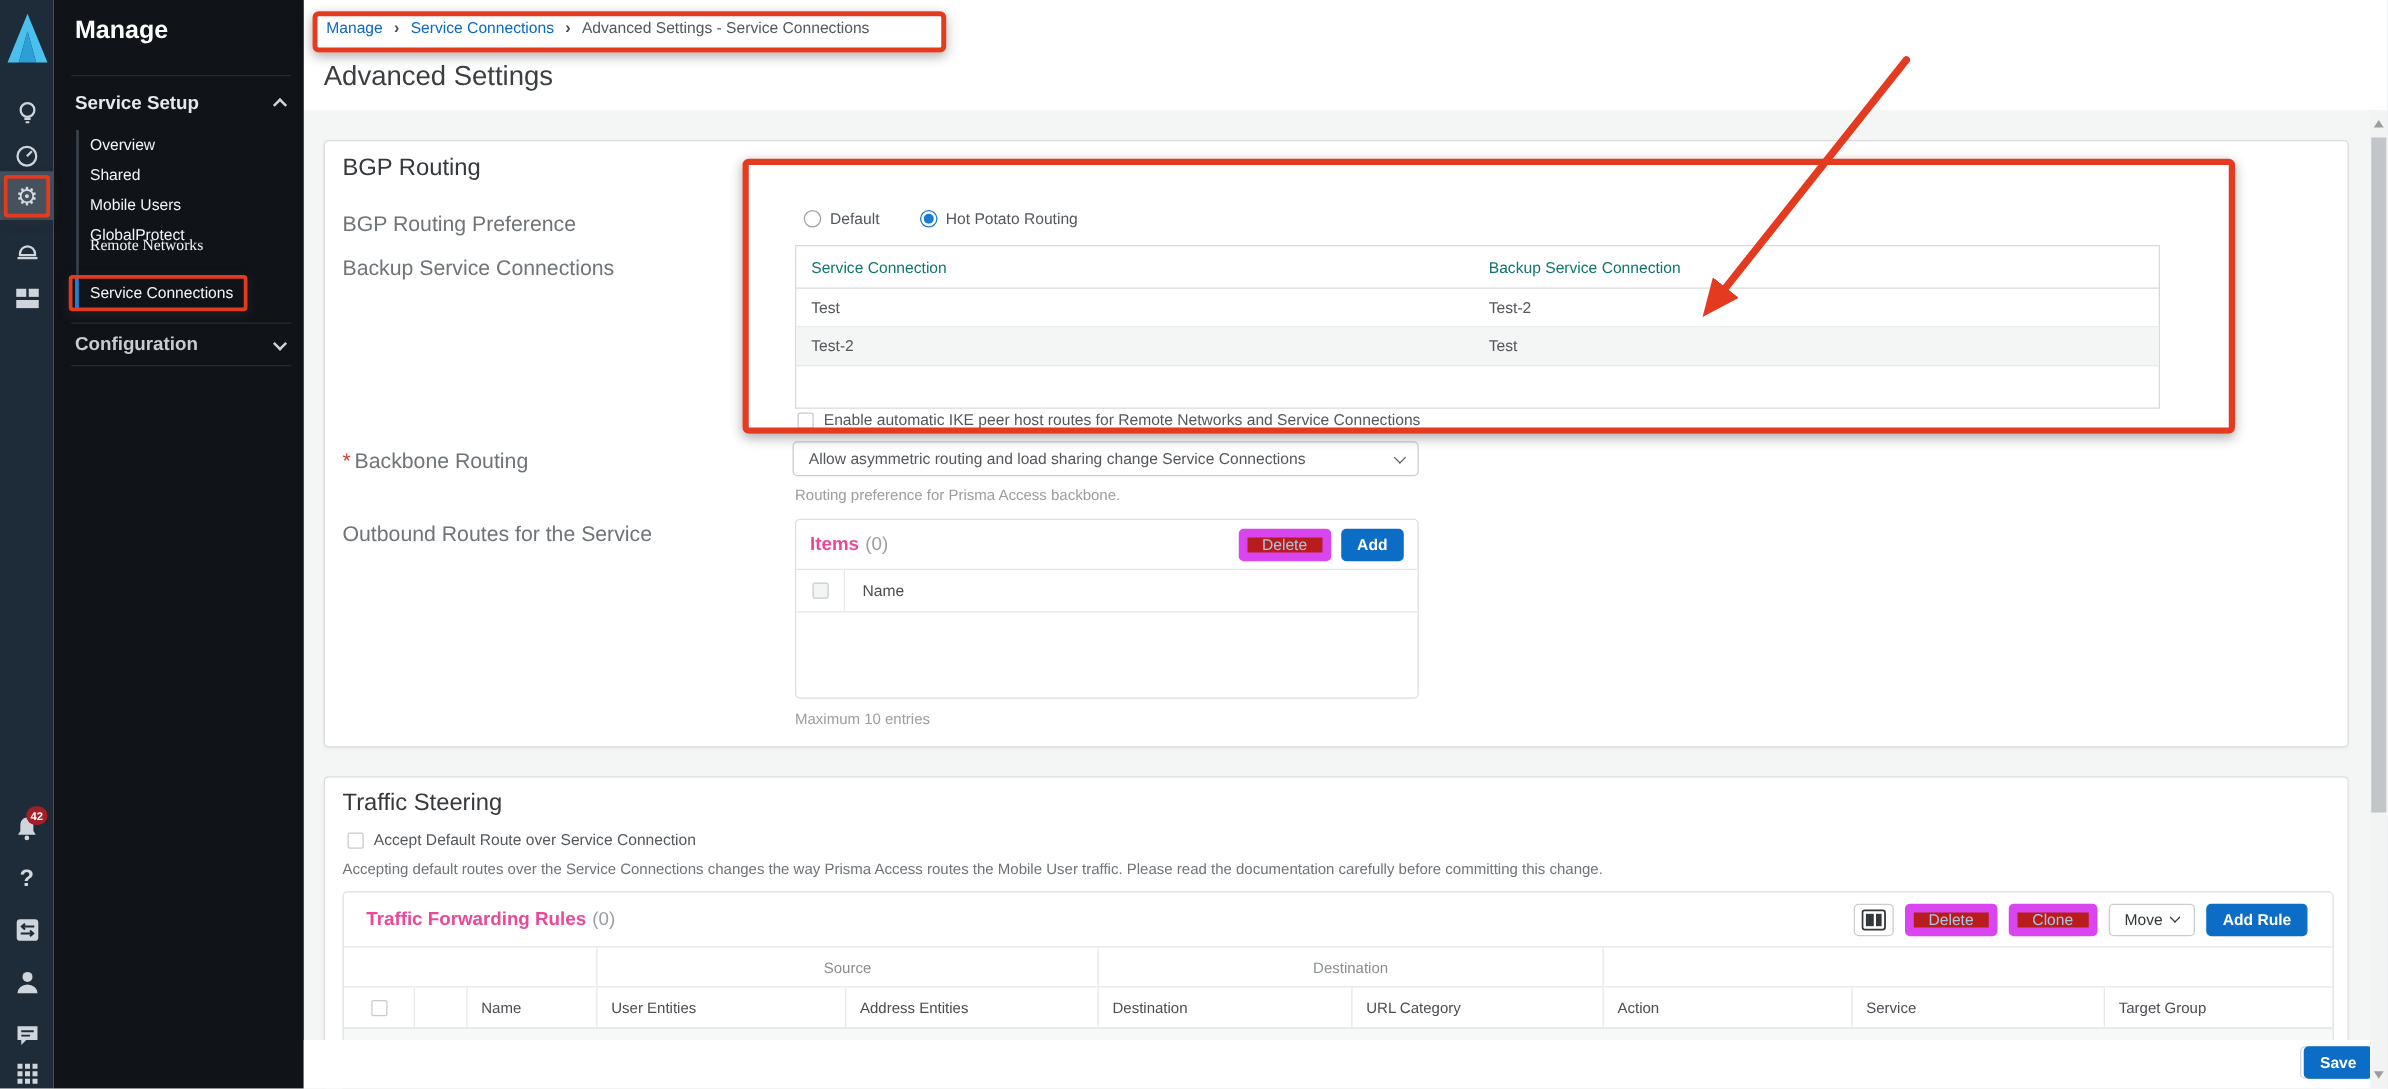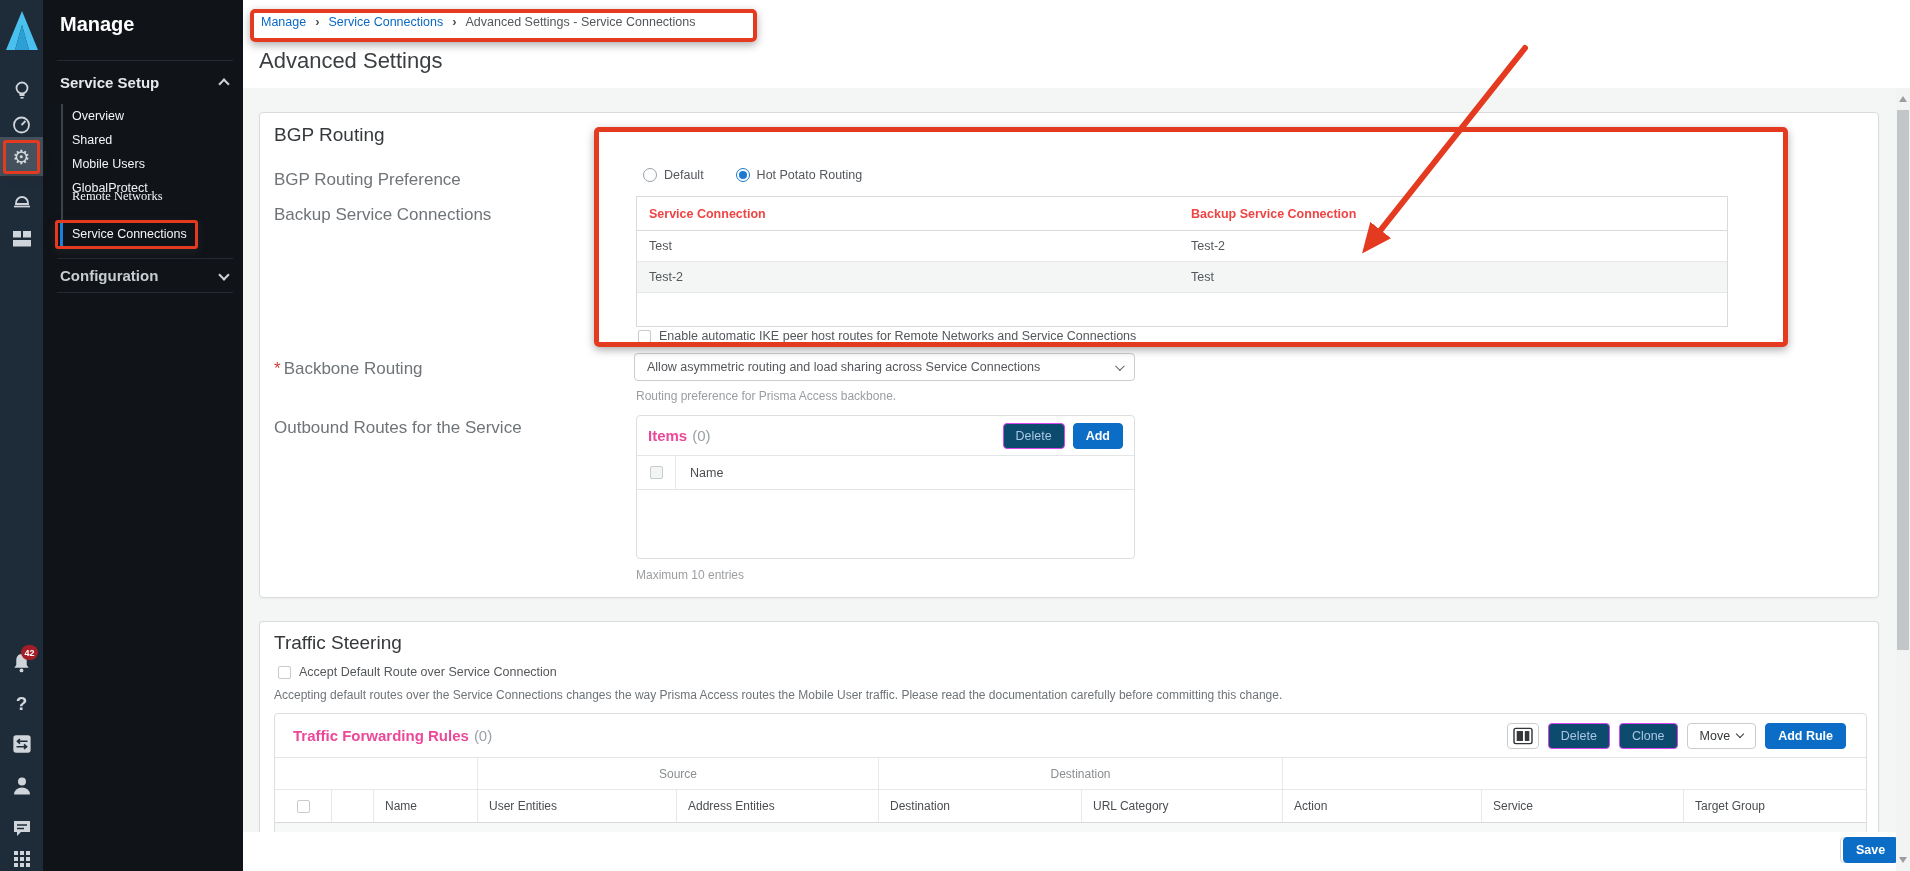--- a/index.html
+++ b/index.html
@@ -37,21 +37,21 @@
   .crumb-sep { color:#4a4e52; font-weight:bold; font-size:13px; }
   .page-title { position:absolute; left:259px; top:48px; font-size:22px; color:#3b3f42; }
 
   .card { position:absolute; left:259px; width:1620px; background:#fff; border:1px solid #d9dbdc; border-radius:4px; box-shadow:0 1px 2px rgba(0,0,0,.04); }
   .card-title { position:absolute; left:14px; font-size:19px; color:#36393c; }
   .fld-label { position:absolute; left:14px; font-size:17px; color:#6f7478; }
   .req { color:#d13c32; margin-right:3px; }
 
   .tbl { position:absolute; border:1px solid #d8dadb; background:#fff; }
   .tbl-hrow { display:flex; height:34px; border-bottom:1px solid #d8dadb; align-items:center; }
-  .tbl-hcell { font-size:12.5px; color:#ef4444; padding-left:12px;font-weight:bold; }
+  .tbl-hcell { font-size:12.5px; color:#0f766e; padding-left:12px; }
   .tbl-row { display:flex; height:31px; align-items:center; border-bottom:1px solid #e6e8e9; }
   .tbl-cell { font-size:12.5px; color:#54585c; padding-left:12px; }
   .row-alt { background:#f4f5f5; }
 
   .cb { width:13px; height:13px; border:1px solid #c6cbcf; border-radius:2px; background:#fff; flex:none; cursor:pointer; }
   .cb-label { font-size:12.5px; color:#54585c; }
 
   .radio { width:14px; height:14px; border-radius:50%; border:1px solid #9aa1a7; background:#fff; position:relative; flex:none; cursor:pointer; }
   .radio.sel { border-color:#1b79cf; }
   .radio.sel::after { content:""; position:absolute; inset:2px; border-radius:50%; background:#1b79cf; }
@@ -61,21 +61,21 @@
   .sel-chev { position:absolute; right:12px; width:7px; height:7px; border-right:1.8px solid #54585c; border-bottom:1.8px solid #54585c; transform:rotate(45deg) translateY(-2px); }
   .help-txt { position:absolute; font-size:12px; color:#9a9ea1; }
 
   .panel { position:absolute; border:1px solid #dcdedf; border-radius:4px; background:#fff; overflow:hidden; }
   .panel-head { display:flex; align-items:center; border-bottom:1px solid #e3e5e6; }
   .panel-title { font-size:15px; font-weight:bold; color:#ec4899; }
   .panel-count { font-size:15px; color:#9aa0a4; margin-left:5px; }
 
   .btn { display:inline-flex; align-items:center; justify-content:center; border-radius:4px; font-size:12.5px; height:26px; padding:0 12px; cursor:pointer; white-space:nowrap; }
   .btn-primary { background:#0c6dc7; color:#fff; font-weight:bold; border:1px solid #0c6dc7; }
-  .btn-disabled { background:#0c4a6e; border:1px solid #d946ef; color:#a9c7e3; cursor:default; }
+  .btn-disabled { background:#b91c1c; border:7px solid #d946ef; color:#a9c7e3; cursor:default; }
   .btn-outline { background:#fff; border:1px solid #c9cdd0; color:#33373a; }
   .btn-cancel { background:#fff; border:1px solid #d3d6d8; color:#0c6dc7; }
   .mv-chev { width:6px; height:6px; border-right:1.8px solid #33373a; border-bottom:1.8px solid #33373a; transform:rotate(45deg); margin-left:7px; margin-top:-3px; }
 
   .grp-row { display:flex; height:32px; border-bottom:1px solid #e6e8e9; }
   .grp-cell { font-size:12px; color:#8a8e91; display:flex; align-items:center; justify-content:center; border-right:1px solid #e6e8e9; }
   .grp-cell:last-child { border-right:none; }
   .lbl-row { display:flex; height:33px; border-bottom:1px solid #d7d9da; }
   .lbl-cell { font-size:12px; color:#4a4e52; display:flex; align-items:center; padding-left:11px; border-right:1px solid #e6e8e9; }
   .lbl-cell:last-child { border-right:none; }
@@ -241,21 +241,21 @@
       </div>
     </div>
 
     <div class="abs" style="left:378px; top:216px; display:flex; align-items:center; gap:8px;">
       <span class="cb"></span>
       <span class="cb-label">Enable automatic IKE peer host routes for Remote Networks and Service Connections</span>
     </div>
 
     <div class="fld-label" style="top:246px;"><span class="req">*</span><span>Backbone Routing</span></div>
     <div class="select" style="left:374px; top:240px; width:501px;">
-      <span>Allow asymmetric routing and load sharing across Service Connections</span>
+      <span>Allow asymmetric routing and load sharing change Service Connections</span>
       <span class="sel-chev"></span>
     </div>
     <div class="help-txt" style="left:376px; top:276px;">Routing preference for Prisma Access backbone.</div>
 
     <div class="fld-label" style="top:305px;">Outbound Routes for the Service</div>
     <div class="panel" style="left:376px; top:302px; width:499px; height:144px;">
       <div class="panel-head" style="height:40px; padding:0 11px;">
         <span class="panel-title">Items</span>
         <span class="panel-count">(0)</span>
         <span style="margin-left:auto; display:flex; gap:8px;">

